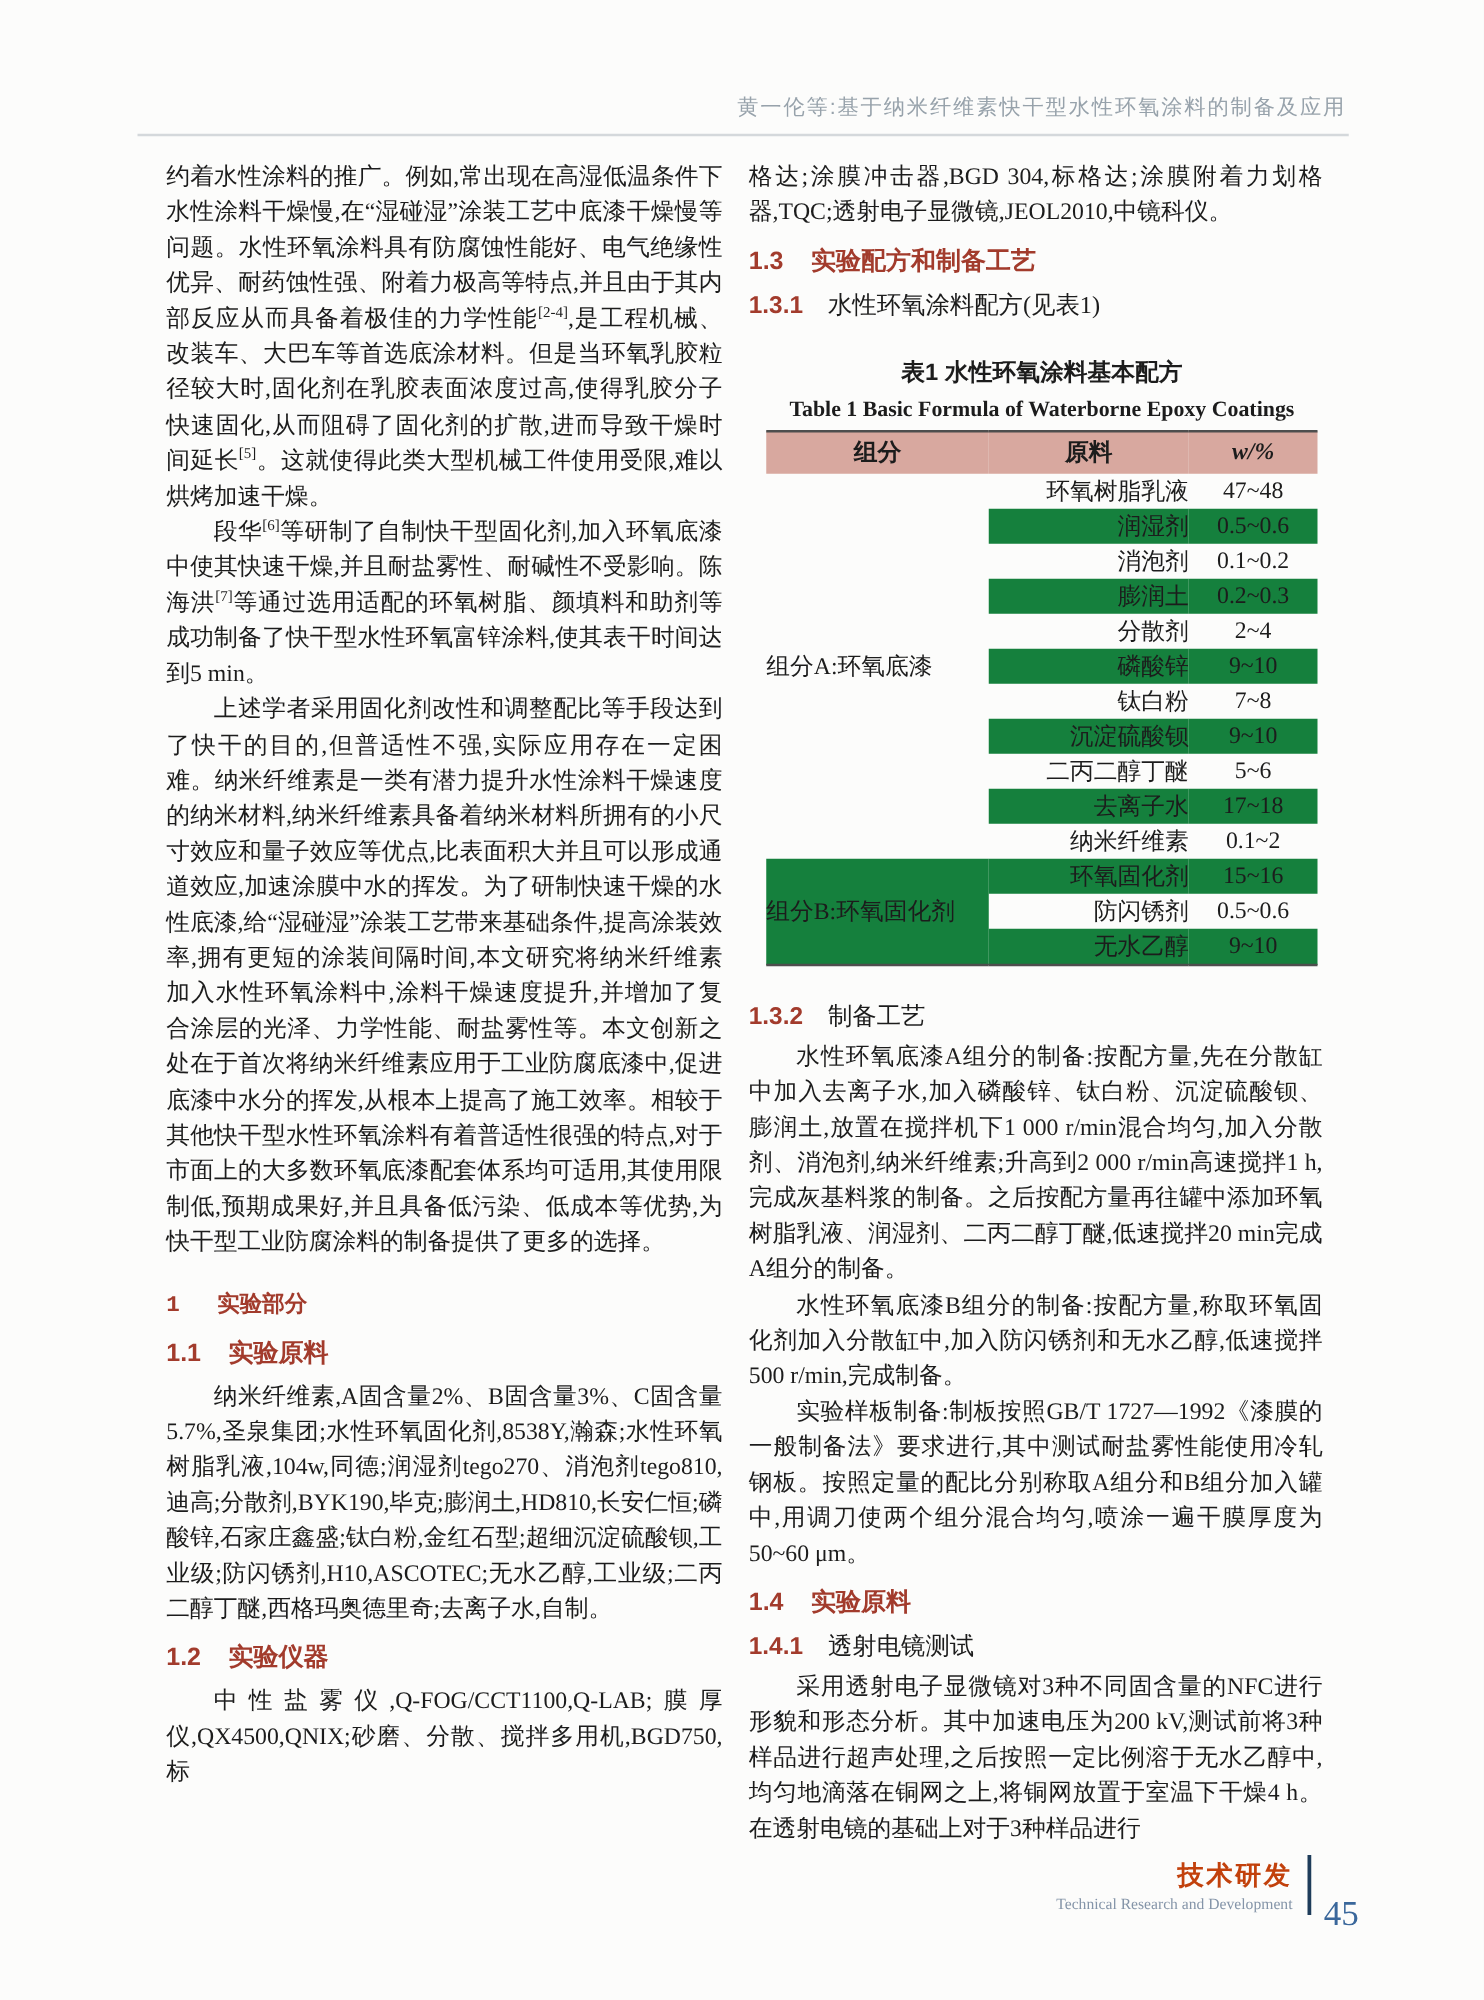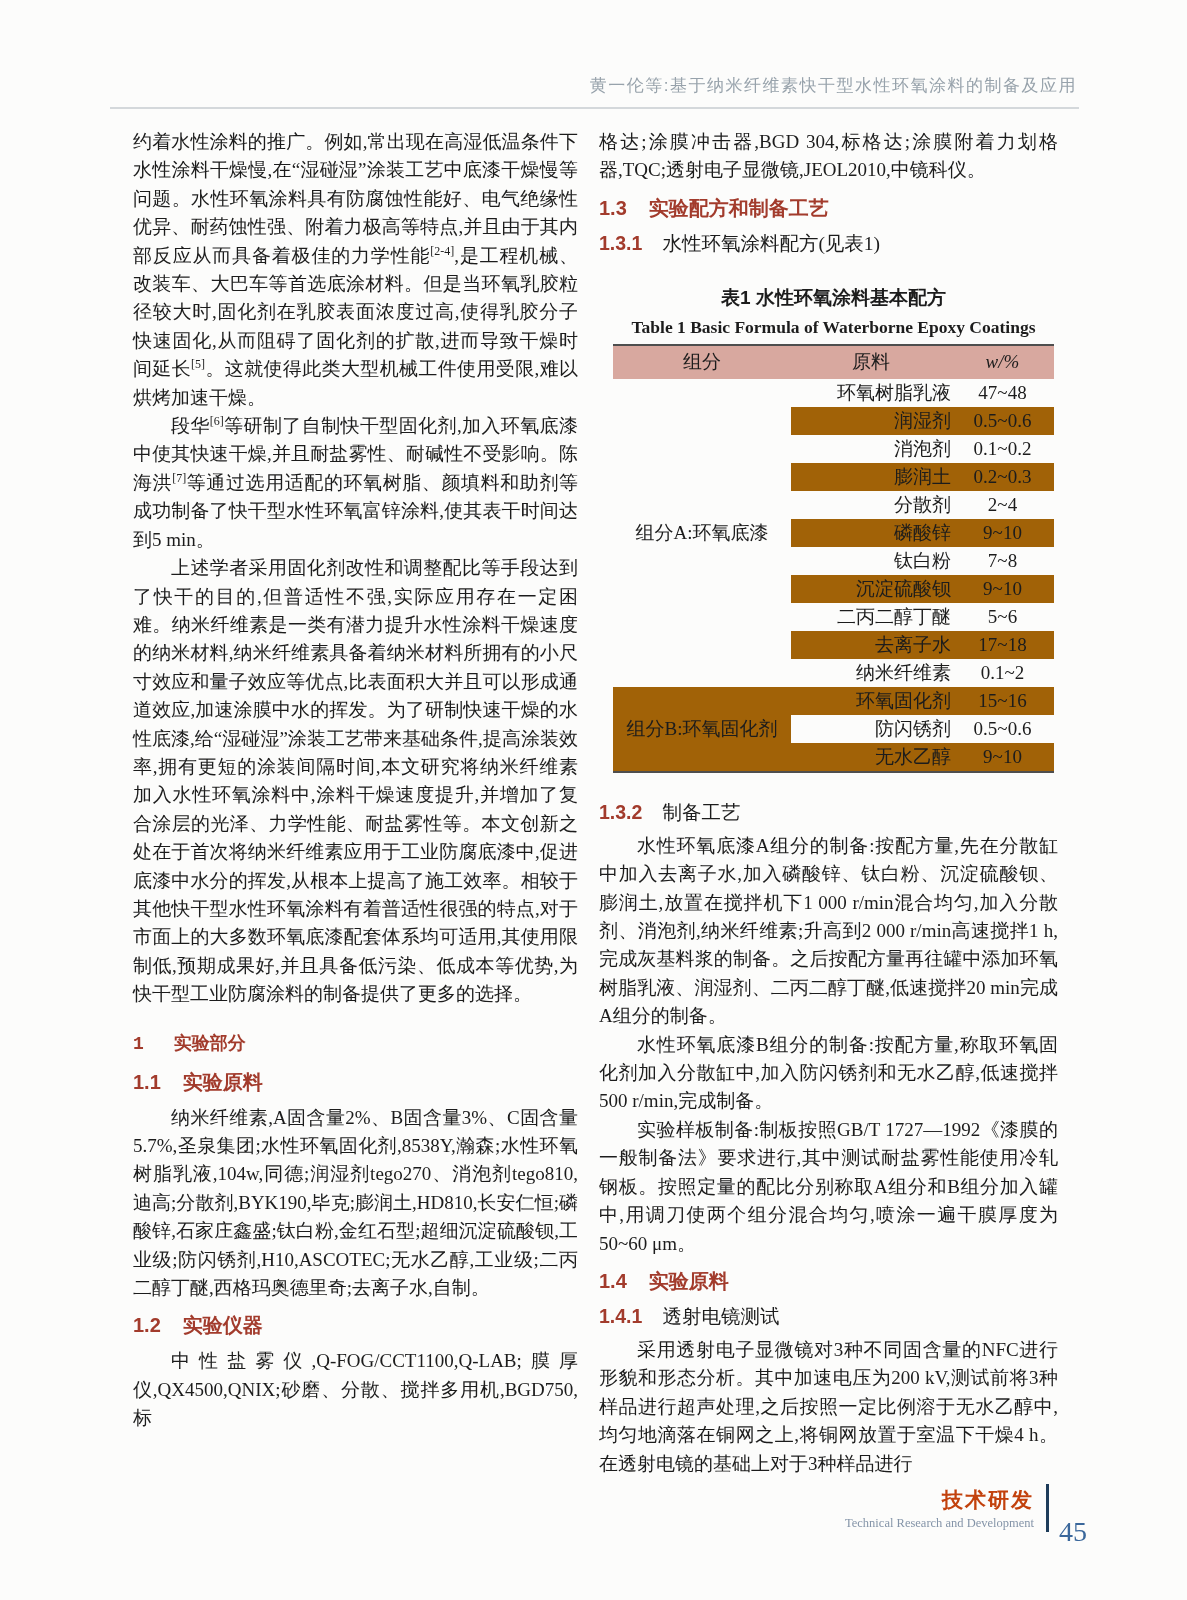--- a/index.html
+++ b/index.html
@@ -30,27 +30,27 @@
   .h3{font-size:19.5px;margin:8px 0 6px 0;}
   .h3 .num{font-family:"Liberation Sans",sans-serif;font-weight:bold;color:#a23b2c;margin-right:20px;}
   .h3 .ttl{color:#1c1c1c;}
 
   
   .table-block{margin:28px 0 26px 14px;width:441px;}
   .cap-cn{font-family:"Liberation Sans",sans-serif;font-weight:bold;font-size:19px;text-align:center;margin:0 0 6px 0;}
   .cap-en{font-weight:bold;font-size:17.5px;text-align:center;margin:0 0 6px 0;}
   table.formula{border-collapse:collapse;width:100%;
     border-top:2px solid #4e4e4e;border-bottom:2px solid #4e4e4e;font-size:19px;}
-  table.formula th{background:#d8a89f;font-weight:normal;height:33px;text-align:center;padding:0;}
+  table.formula th{background:#d8a89f;font-weight:bold;height:33px;text-align:center;padding:0;}
   table.formula th.w{font-style:italic;font-family:"Liberation Serif",serif;}
   table.formula td{height:28px;padding:0;}
-  td.col-group{text-align:center;vertical-align:middle;width:178px;}
+  td.col-group{text-align:left;vertical-align:middle;width:178px;}
   td.col-ing{text-align:right;padding-left:24px;width:160px;}
   td.col-val{text-align:center;width:103px;}
-  .pink{background:#a16207;}
+  .pink{background:#15803d;}
 
   
   .footer{position:absolute;right:100px;bottom:52px;display:flex;align-items:center;}
   .footer .labels{text-align:right;}
   .footer .cn{font-family:"Liberation Sans",sans-serif;font-weight:bold;font-size:21px;color:#c2410c;letter-spacing:2px;}
   .footer .en{font-size:12.5px;color:#8494a8;margin-top:2px;}
   .footer .bar{width:3px;height:48px;background:#1e3c5a;margin:0 10px 0 12px;}
   .footer .pageno{font-size:28px;color:#3a679b;margin-top:48px;}
 </style>
 </head>

